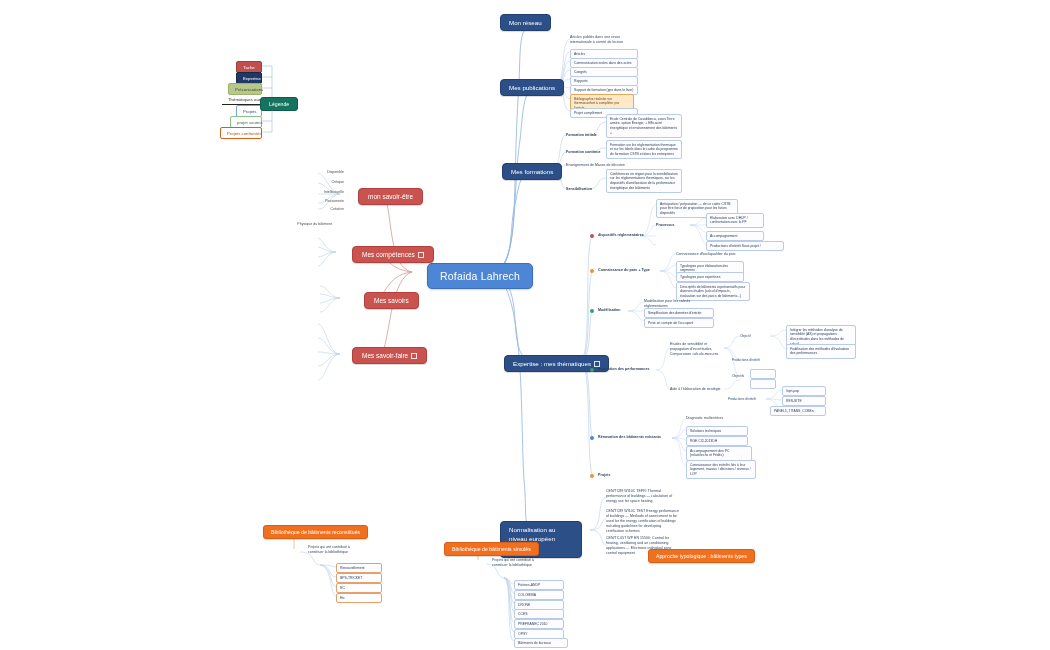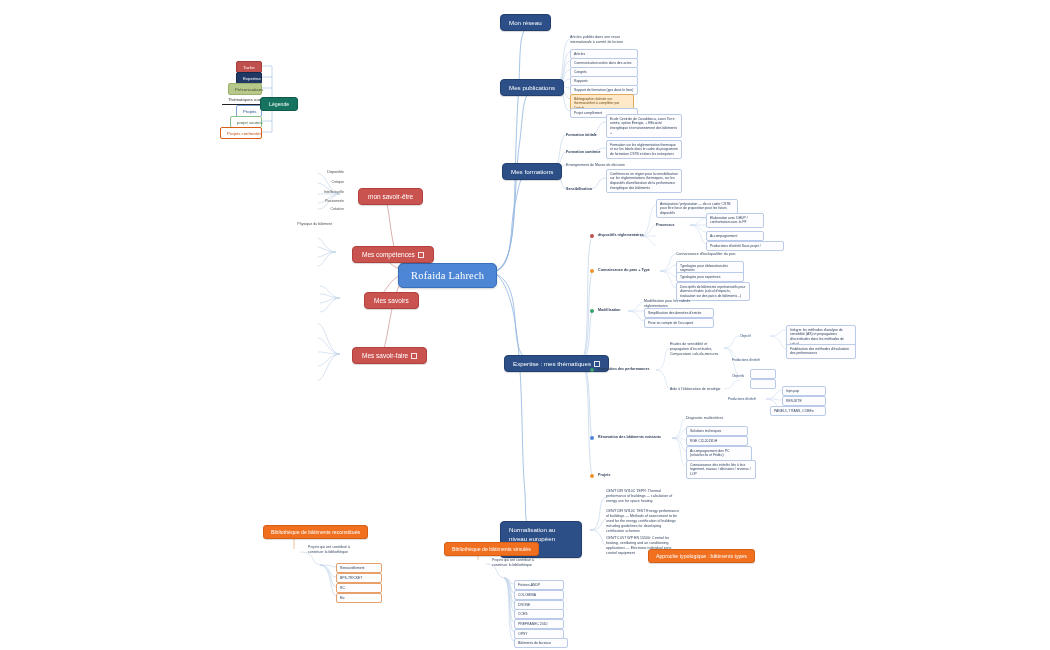--- a/index.html
+++ b/index.html
@@ -245,21 +245,21 @@
   <div class="node lg lg-tache" style="left:236px;top:61px;width:26px;">Tache</div>
   <div class="node lg lg-exp" style="left:236px;top:72px;width:26px;">Expertise</div>
   <div class="node lg lg-prec" style="left:228px;top:83px;width:34px;">Préconisations</div>
   <div class="node lg lg-them" style="left:222px;top:94px;width:40px;">Thématiques ouets</div>
   <div class="node lg lg-proj" style="left:236px;top:105px;width:26px;">Projets</div>
   <div class="node lg lg-ps" style="left:230px;top:116px;width:32px;">projet soumis</div>
   <div class="node lg lg-pc" style="left:220px;top:127px;width:42px;">Projets confrontés</div>
 
   <div class="node teal" style="left:260px;top:97px;">Légende</div>
 
-  <div class="node center" style="left:398px;top:263px;font-family:Liberation Serif, serif;">Rofaida Lahrech</div>
+  <div class="node center" style="left:427px;top:263px;">Rofaida Lahrech</div>
 
   <div class="node red" style="left:358px;top:188px;">mon savoir-être</div>
   <div class="node red" style="left:352px;top:246px;">
     <span>Mes compétences</span><span class="expander"></span>
   </div>
   <div class="node red" style="left:364px;top:292px;">Mes savoirs</div>
   <div class="node red" style="left:352px;top:347px;">
     <span>Mes savoir-faire</span><span class="expander"></span>
   </div>
 

